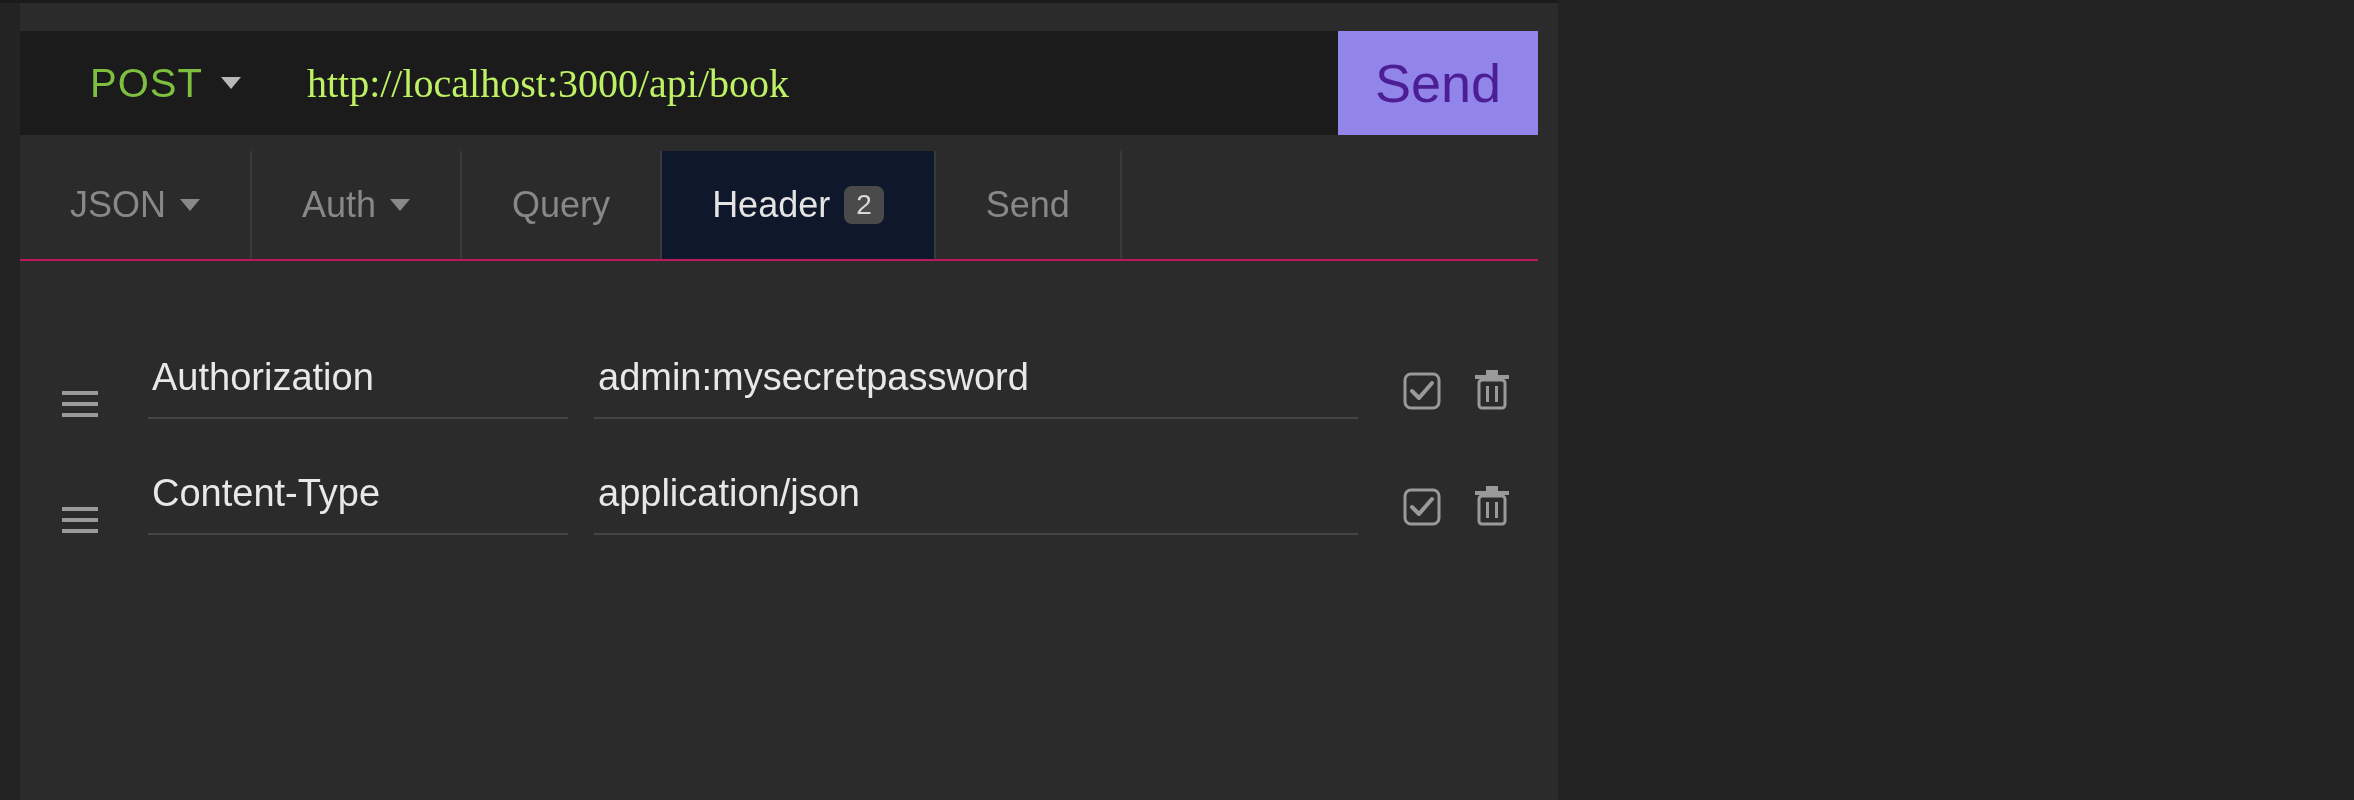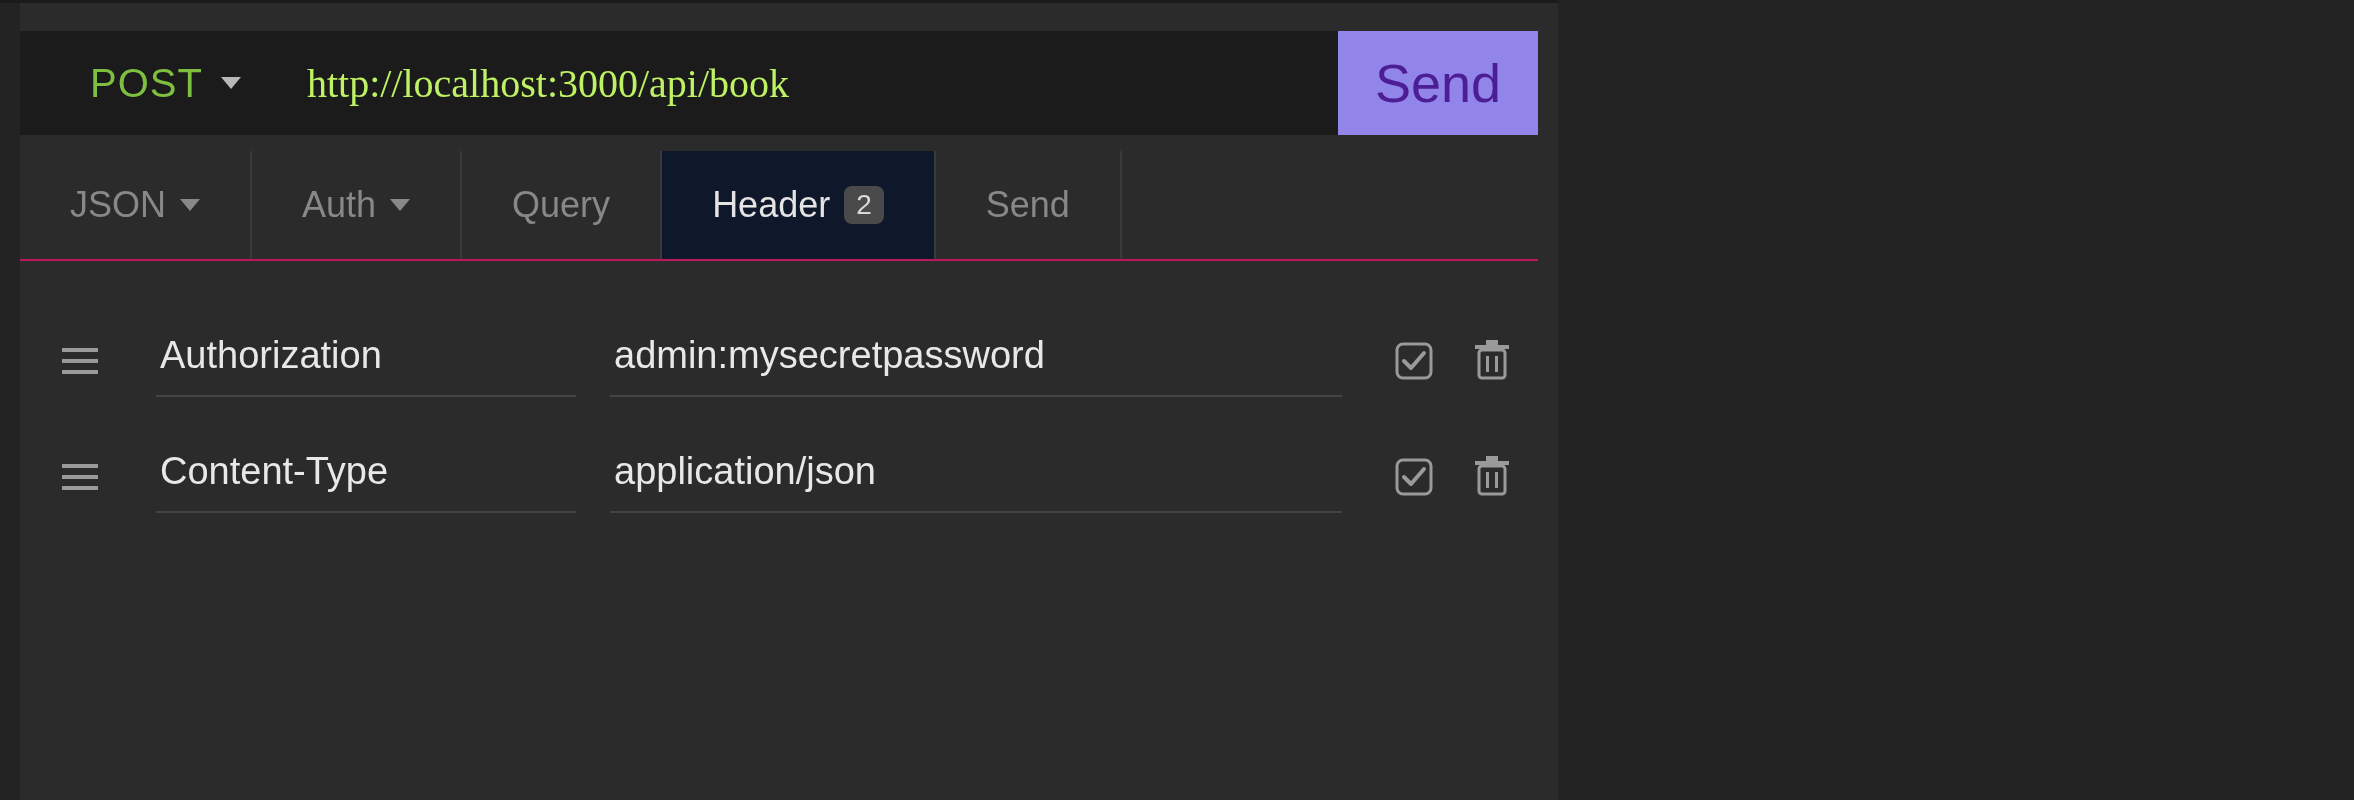--- a/index.html
+++ b/index.html
@@ -140,23 +140,23 @@
 
   
   .headers-area {
     position: absolute;
     left: 20px;
     top: 300px;
     width: 1518px;
   }
   .header-row {
     display: flex;
-    align-items: center;
+    align-items: flex-end;
     height: 116px;
-    gap: 8px;
+    gap: 0;
     padding-left: 36px;
     padding-right: 18px;
   }
   .drag-handle {
     width: 48px;
     display: flex;
     align-items: center;
     justify-content: center;
     cursor: grab;
   }

